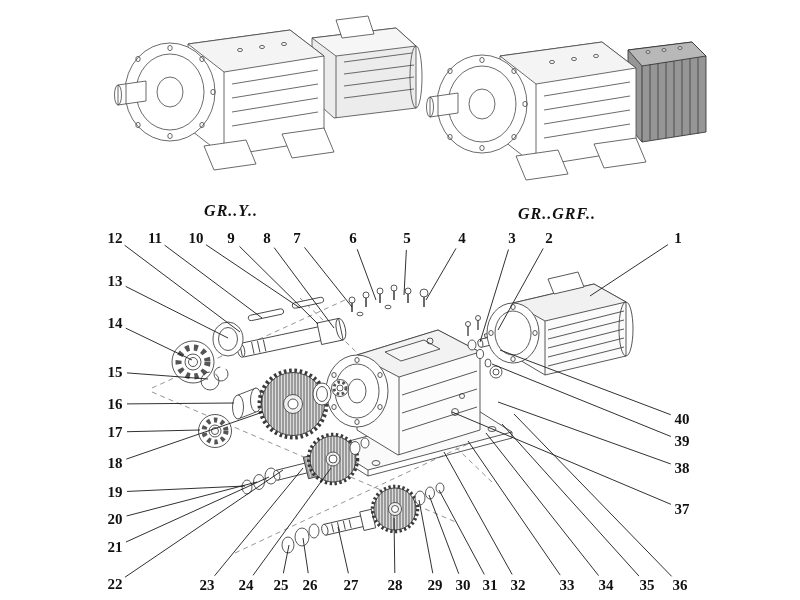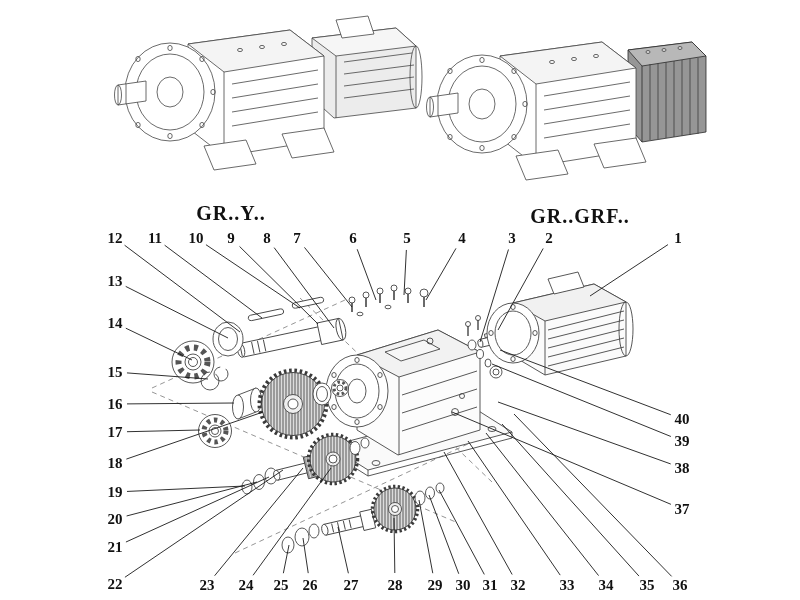--- a/index.html
+++ b/index.html
@@ -1,21 +1,21 @@
 <!DOCTYPE html>
 <html><head>
 <meta charset="utf-8">
 <style>
   html,body{margin:0;padding:0;background:#ffffff;}
   .canvas{position:relative;width:800px;height:600px;background:#ffffff;overflow:hidden;
           font-family:"Liberation Serif",serif;}
-  .fig-title{position:absolute;transform:translateX(-50%);font-weight:bold;font-size:20px;
-             letter-spacing:1px;color:#111;white-space:nowrap;}
+  .fig-title{position:absolute;transform:translateX(-50%);font-weight:bold;font-size:16px;
+             letter-spacing:1px;color:#111;white-space:nowrap;font-style:italic;}
   #title-left{left:231px;top:202px;}
-  #title-right{left:580px;top:205px;}
+  #title-right{left:557px;top:205px;}
   svg{position:absolute;left:0;top:0;}
   .leader{stroke:#1a1a1a;stroke-width:0.9;fill:none;}
   .callout{font-family:"Liberation Serif",serif;font-weight:bold;font-size:15px;fill:#111;
            text-anchor:middle;dominant-baseline:central;}
 </style>
 </head>
 <body>
 
 <div class="canvas">
 

